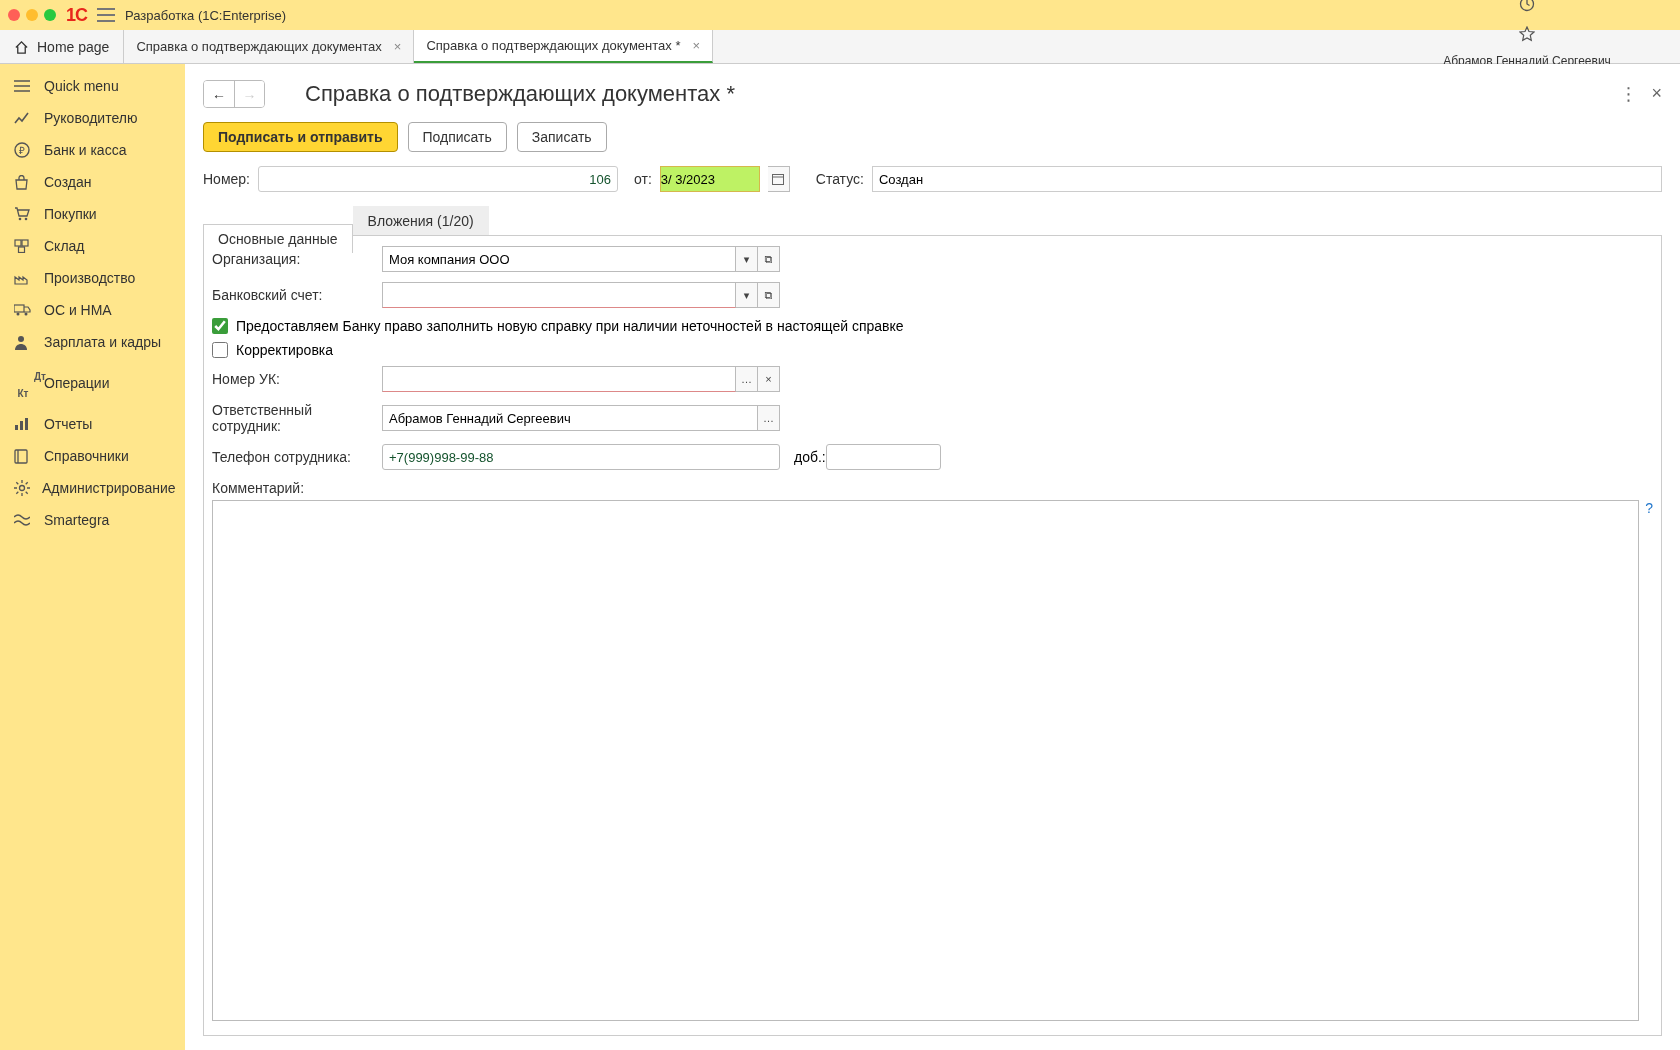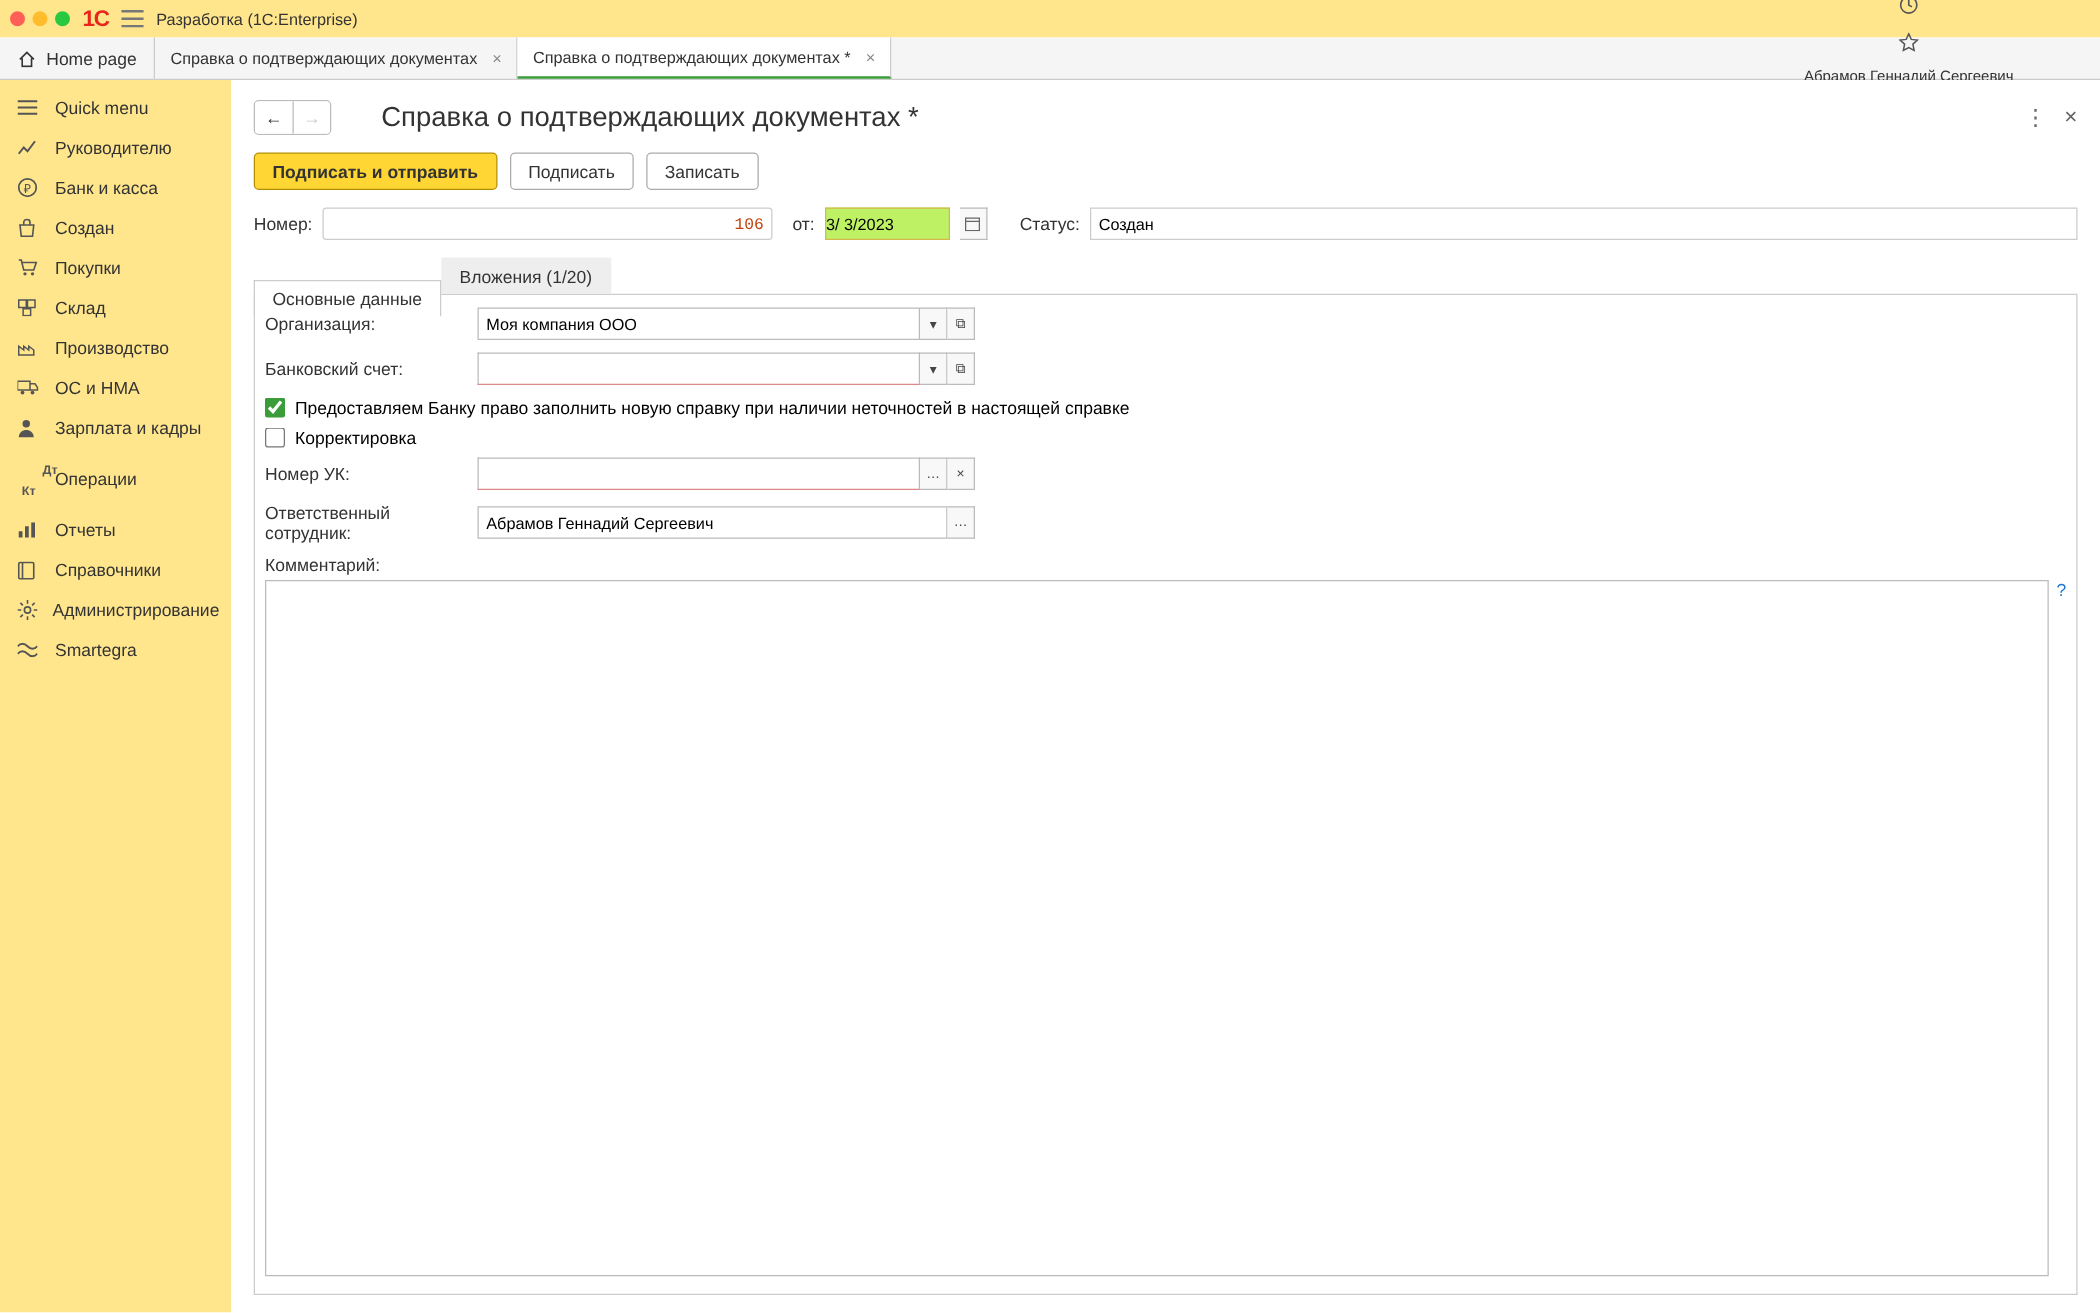--- a/index.html
+++ b/index.html
@@ -47,21 +47,21 @@
 .ht-btn { cursor: pointer; color: #666; font-size: 18px; }
 
 
 .actions { display: flex; gap: 10px; margin-top: 14px; }
 .btn { height: 30px; padding: 0 14px; border: 1px solid #aaa; border-radius: 4px; background: #fff; font-size: 14px; cursor: pointer; color: #333; }
 .btn-primary { background: #ffd633; border-color: #b38f00; font-weight: bold; text-align: center; }
 
 
 .formrow { display: flex; align-items: center; gap: 8px; margin-top: 14px; font-size: 14px; color: #333; }
 .lbl { white-space: nowrap; }
-.txt-input { height: 26px; border: 1px solid #bbb; border-radius: 3px; padding: 0 6px; font-size: 13px; color: #c2410c; font-family: Liberation Mono, monospace; }
+.txt-input { height: 26px; border: 1px solid #bbb; border-radius: 3px; padding: 0 6px; font-size: 13px; color: #14532d; }
 #number-input { width: 360px; text-align: right; border: 1px solid #ccc; background: #fff; }
 .date-field { width: 100px; height: 26px; border: 1px solid #d5b74c; background: #bef264; padding: 0 0; font-size: 13px; }
 .cal-btn { width: 22px; height: 26px; border: 1px solid #bbb; border-left: none; background: #f8f8f8; cursor: pointer; display: flex; align-items: center; justify-content: center; font-size: 12px; color: #555; }
 .status-input { flex: 1; height: 26px; border: 1px solid #ccc; padding: 0 6px; font-size: 13px; }
 
 
 .tabs { display: flex; margin-top: 14px; border-bottom: 1px solid #ccc; }
 .tab { padding: 6px 14px; font-size: 14px; color: #333; cursor: pointer; border: 1px solid transparent; border-bottom: none; background: #eee; margin-right: 0; }
 .tab.active { background: #fff; border-color: #ccc; border-bottom-color: #fff; position: relative; top: 18px; }
 
@@ -349,20 +349,26 @@
           <div class="mini-btn">×</div>
         </div>
       </div>
       <div class="fr">
         <span class="fl">Ответственный сотрудник:</span>
         <div class="select-wrap">
           <input style="width: 376px;" value="Абрамов Геннадий Сергеевич">
           <div class="mini-btn">…</div>
         </div>
       </div>
+      <div class="fr">
+        <span class="fl">Телефон сотрудника:</span>
+        <input class="txt-input" style="width: 398px;" value="+7(999)998-99-88">
+        <span class="lbl" style="margin-left:14px;">доб.:</span>
+        <input class="txt-input" style="width: 115px;" value="">
+      </div>
       <div class="fr" style="margin-bottom:4px;">
         <span class="fl" style="width:auto">Комментарий:</span>
       </div>
       <div class="textarea-wrap">
         <textarea class="comment-ta" style=""></textarea>
         <span class="help-q">?</span>
       </div>
     </div>
   </div>
 </div>

